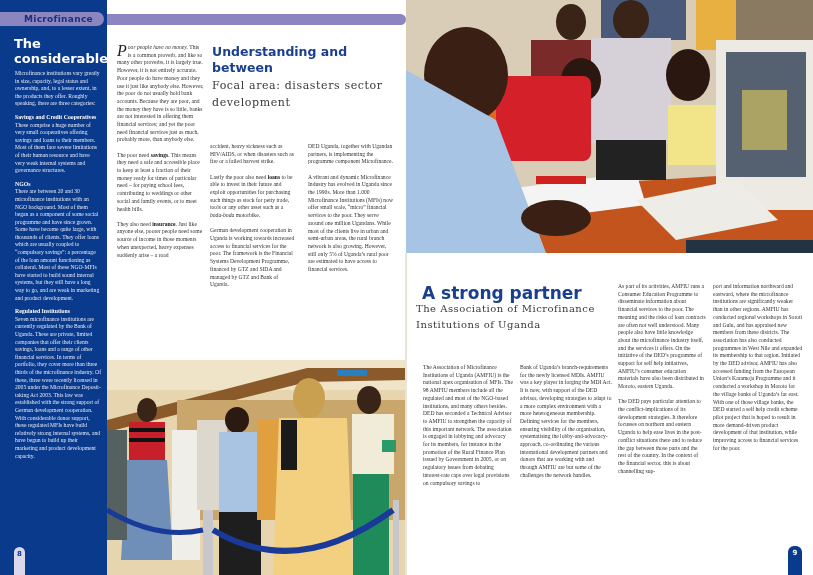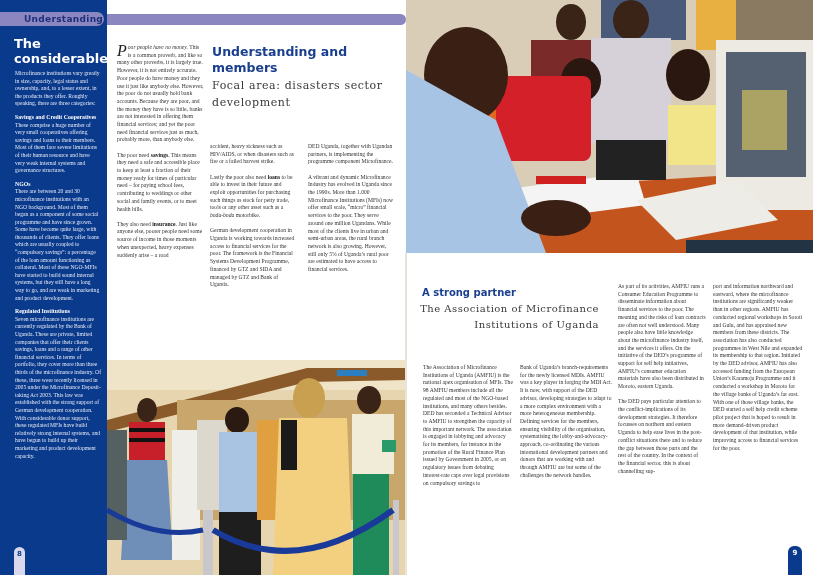--- a/index.html
+++ b/index.html
@@ -33,34 +33,34 @@
 
   #main-title { left:212px; top:44px; width:190px; color:#1a3f8f; font-family:"DejaVu Sans", sans-serif; font-weight:bold; font-size:12.5px; line-height:16px; }
   #main-sub { left:212px; top:77px; width:195px; color:#3a3a3a; font-family:"DejaVu Serif", serif; font-size:11px; line-height:17px; letter-spacing:0.6px; }
 
   
   #photo-queue { left:107px; top:360px; width:300px; height:215px; overflow:hidden; background:#d8c49a; }
   #photo-office { left:406px; top:0; width:407px; height:253px; overflow:hidden; background:#c9b8a0; }
   #gutter { left:405px; top:253px; width:2px; height:322px; background:#e8e4da; }
 
   
-  #right-title { left:422px; top:286px; width:200px; color:#1a3f8f; font-family:"DejaVu Sans", sans-serif; font-weight:bold; font-size:10px; line-height:14px; }
-  #right-sub { left:399px; top:301px; width:200px; color:#3a3a3a; font-family:"DejaVu Serif", serif; font-size:10px; line-height:16px; letter-spacing:0.5px;text-align:right; }
+  #right-title { left:422px; top:286px; width:200px; color:#1a3f8f; font-family:"DejaVu Sans", sans-serif; font-weight:bold; font-size:17px; line-height:14px; }
+  #right-sub { left:416px; top:301px; width:200px; color:#3a3a3a; font-family:"DejaVu Serif", serif; font-size:10px; line-height:16px; letter-spacing:0.5px; }
   #rcol1 { left:423px; top:364px; width:90px; }
   #rcol2 { left:520px; top:364px; width:92px; }
   #rcol3 { left:618px; top:283px; width:88px; }
   #rcol4 { left:713px; top:283px; width:90px; }
   #page-num-right { left:788px; top:546px; width:14px; height:29px; background:#0a3a8c; border-radius:6px 6px 0 0; color:#fff;
     font-family:"DejaVu Sans", sans-serif; font-weight:bold; font-size:7px; text-align:center; line-height:14px; }
 </style>
 </head>
 <body>
 
 <div id="sidebar" class="abs"></div>
-<div id="section-tab" class="abs">Understanding</div>
+<div id="section-tab" class="abs">Microfinance</div>
 <div id="side-title" class="abs">The considerable</div>
 <div id="side-col" class="abs side-text">
   <p>Microfinance institutions vary greatly in size, capacity, legal status and ownership, and, to a lesser extent, in the products they offer. Roughly speaking, there are three categories:</p>
   <div class="side-head">Savings and Credit Cooperatives</div>
   <p>These comprise a huge number of very small cooperatives offering savings and loans to their members. Most of them face severe limitations of their human resource and have very weak internal systems and governance structures.</p>
   <div class="side-head">NGOs</div>
   <p>There are between 20 and 30 microfinance institutions with an NGO background. Most of them began as a component of some social programme and have since grown. Some have become quite large, with thousands of clients. They offer loans which are usually coupled to “compulsory savings”: a percentage of the loan amount functioning as collateral. Most of these NGO-MFIs have started to build sound internal systems, but they still have a long way to go, and are weak in marketing and product development.</p>
   <div class="side-head">Regulated Institutions</div>
   <p>Seven microfinance institutions are currently regulated by the Bank of Uganda. These are private, limited companies that offer their clients savings, loans and a range of other financial services. In terms of portfolio, they cover more than three thirds of the microfinance industry. Of these, three were recently licensed in 2005 under the Microfinance Deposit-taking Act 2003. This law was established with the strong support of German development cooperation. With considerable donor support, these regulated MFIs have build relatively strong internal systems, and have begun to build up their marketing and product development capacity.</p>
 </div>
@@ -70,21 +70,21 @@
 
 <div id="col1" class="abs body-text">
   <p>
     <span class="dropcap">P</span><span class="italic-intro">oor people have no money.</span>
     <span>This is a common proverb, and like so many other proverbs, it is largely true. However, it is not entirely accurate. Poor people do have money and they use it just like anybody else. However, the poor do not usually hold bank accounts. Because they are poor, and the money they have is so little, banks are not interested in offering them financial services; and yet the poor need financial services just as much, probably more, than anybody else.</span>
   </p>
   <p><span>The poor need </span><b>savings</b><span>. This means they need a safe and accessible place to keep at least a fraction of their money ready for times of particular need – for paying school fees, contributing to weddings or other social and family events, or to meet health bills.</span></p>
   <p><span>They also need </span><b>insurance</b><span>. Just like anyone else, poorer people need some source of income in those moments when unexpected, heavy expenses suddenly arise – a road</span></p>
 </div>
 
-<div id="main-title" class="abs">Understanding and members</div>
+<div id="main-title" class="abs">Understanding and between</div>
 <div id="main-sub" class="abs">Focal area: disasters sector development</div>
 
 <div id="col2" class="abs body-text">
   <p>accident, heavy sickness such as HIV/AIDS, or when disasters such as fire or a failed harvest strike.</p>
   <p><span>Lastly the poor also need </span><b>loans</b><span> to be able to invest in their future and exploit opportunities for purchasing such things as stock for petty trade, tools or any other asset such as a </span><i>boda-boda</i><span> motorbike.</span></p>
   <p>German development cooperation in Uganda is working towards increased access to financial services for the poor. The framework is the Financial Systems Development Programme, financed by GTZ and SIDA and managed by GTZ and Bank of Uganda.</p>
 </div>
 
 <div id="col3" class="abs body-text">
   <p>DED Uganda, together with Ugandan partners, is implementing the programme component Microfinance.</p>

